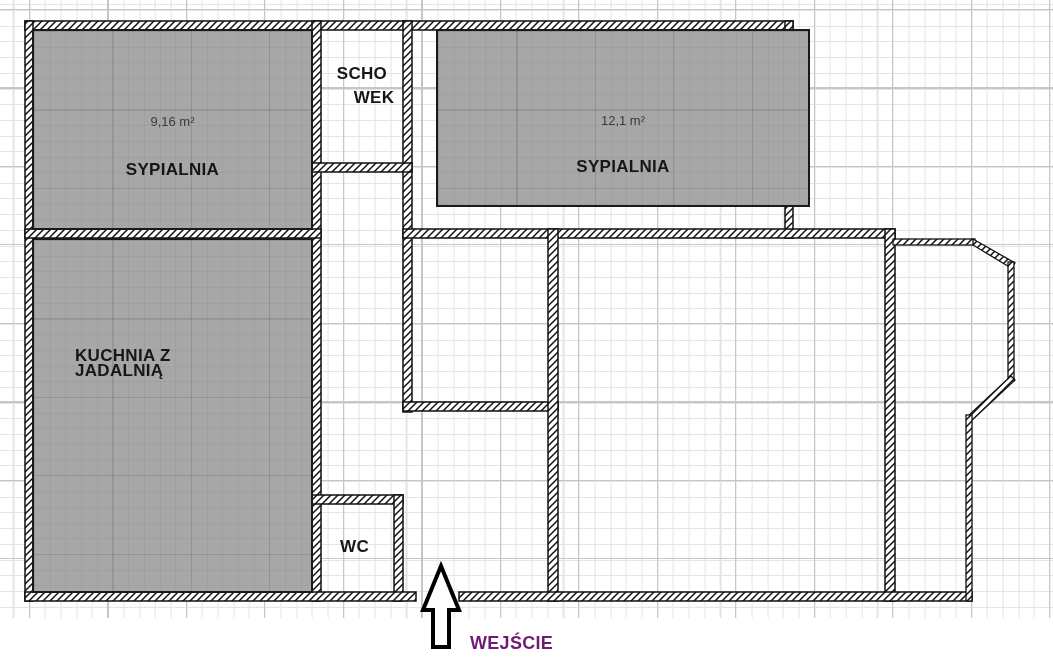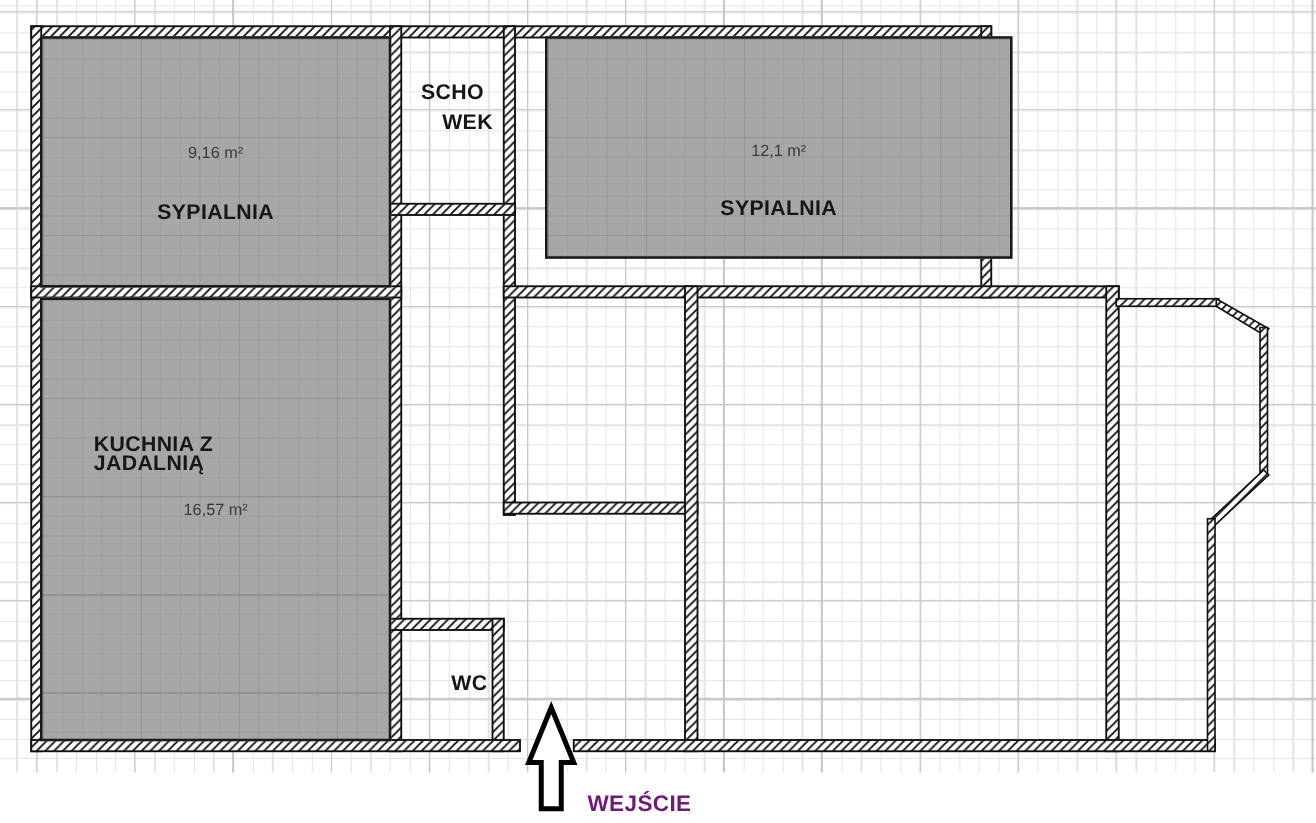--- a/index.html
+++ b/index.html
@@ -111,24 +111,23 @@
   </div>
 
   <div class="room room--gray" style="left:436px;top:29px;width:374px;height:178px;">
     <div class="area-label" style="top:82px;">12,1 m²</div>
     <div class="name-label" style="top:126px;">SYPIALNIA</div>
   </div>
 
   <div class="room room--gray" style="left:32px;top:238px;width:281px;height:355px;">
     <div class="name-label name-label--left" style="left:41px;top:94px;margin-top:12px;">KUCHNIA Z</div>
     <div class="name-label name-label--left" style="left:41px;top:121px;">JADALNIĄ</div>
-    <div class="area-label" style="top:160px;">16,57 m²</div>
   </div>
 
 
 
-  <div class="room room--white" style="left:333px;top:504px;width:85px;height:88px;">
+  <div class="room room--white" style="left:312px;top:504px;width:85px;height:88px;">
     <div class="name-label" style="top:33px;">WC</div>
   </div>
 
   <div id="entrance-label">WEJŚCIE</div>
 
 </div>
 
 </body></html>

